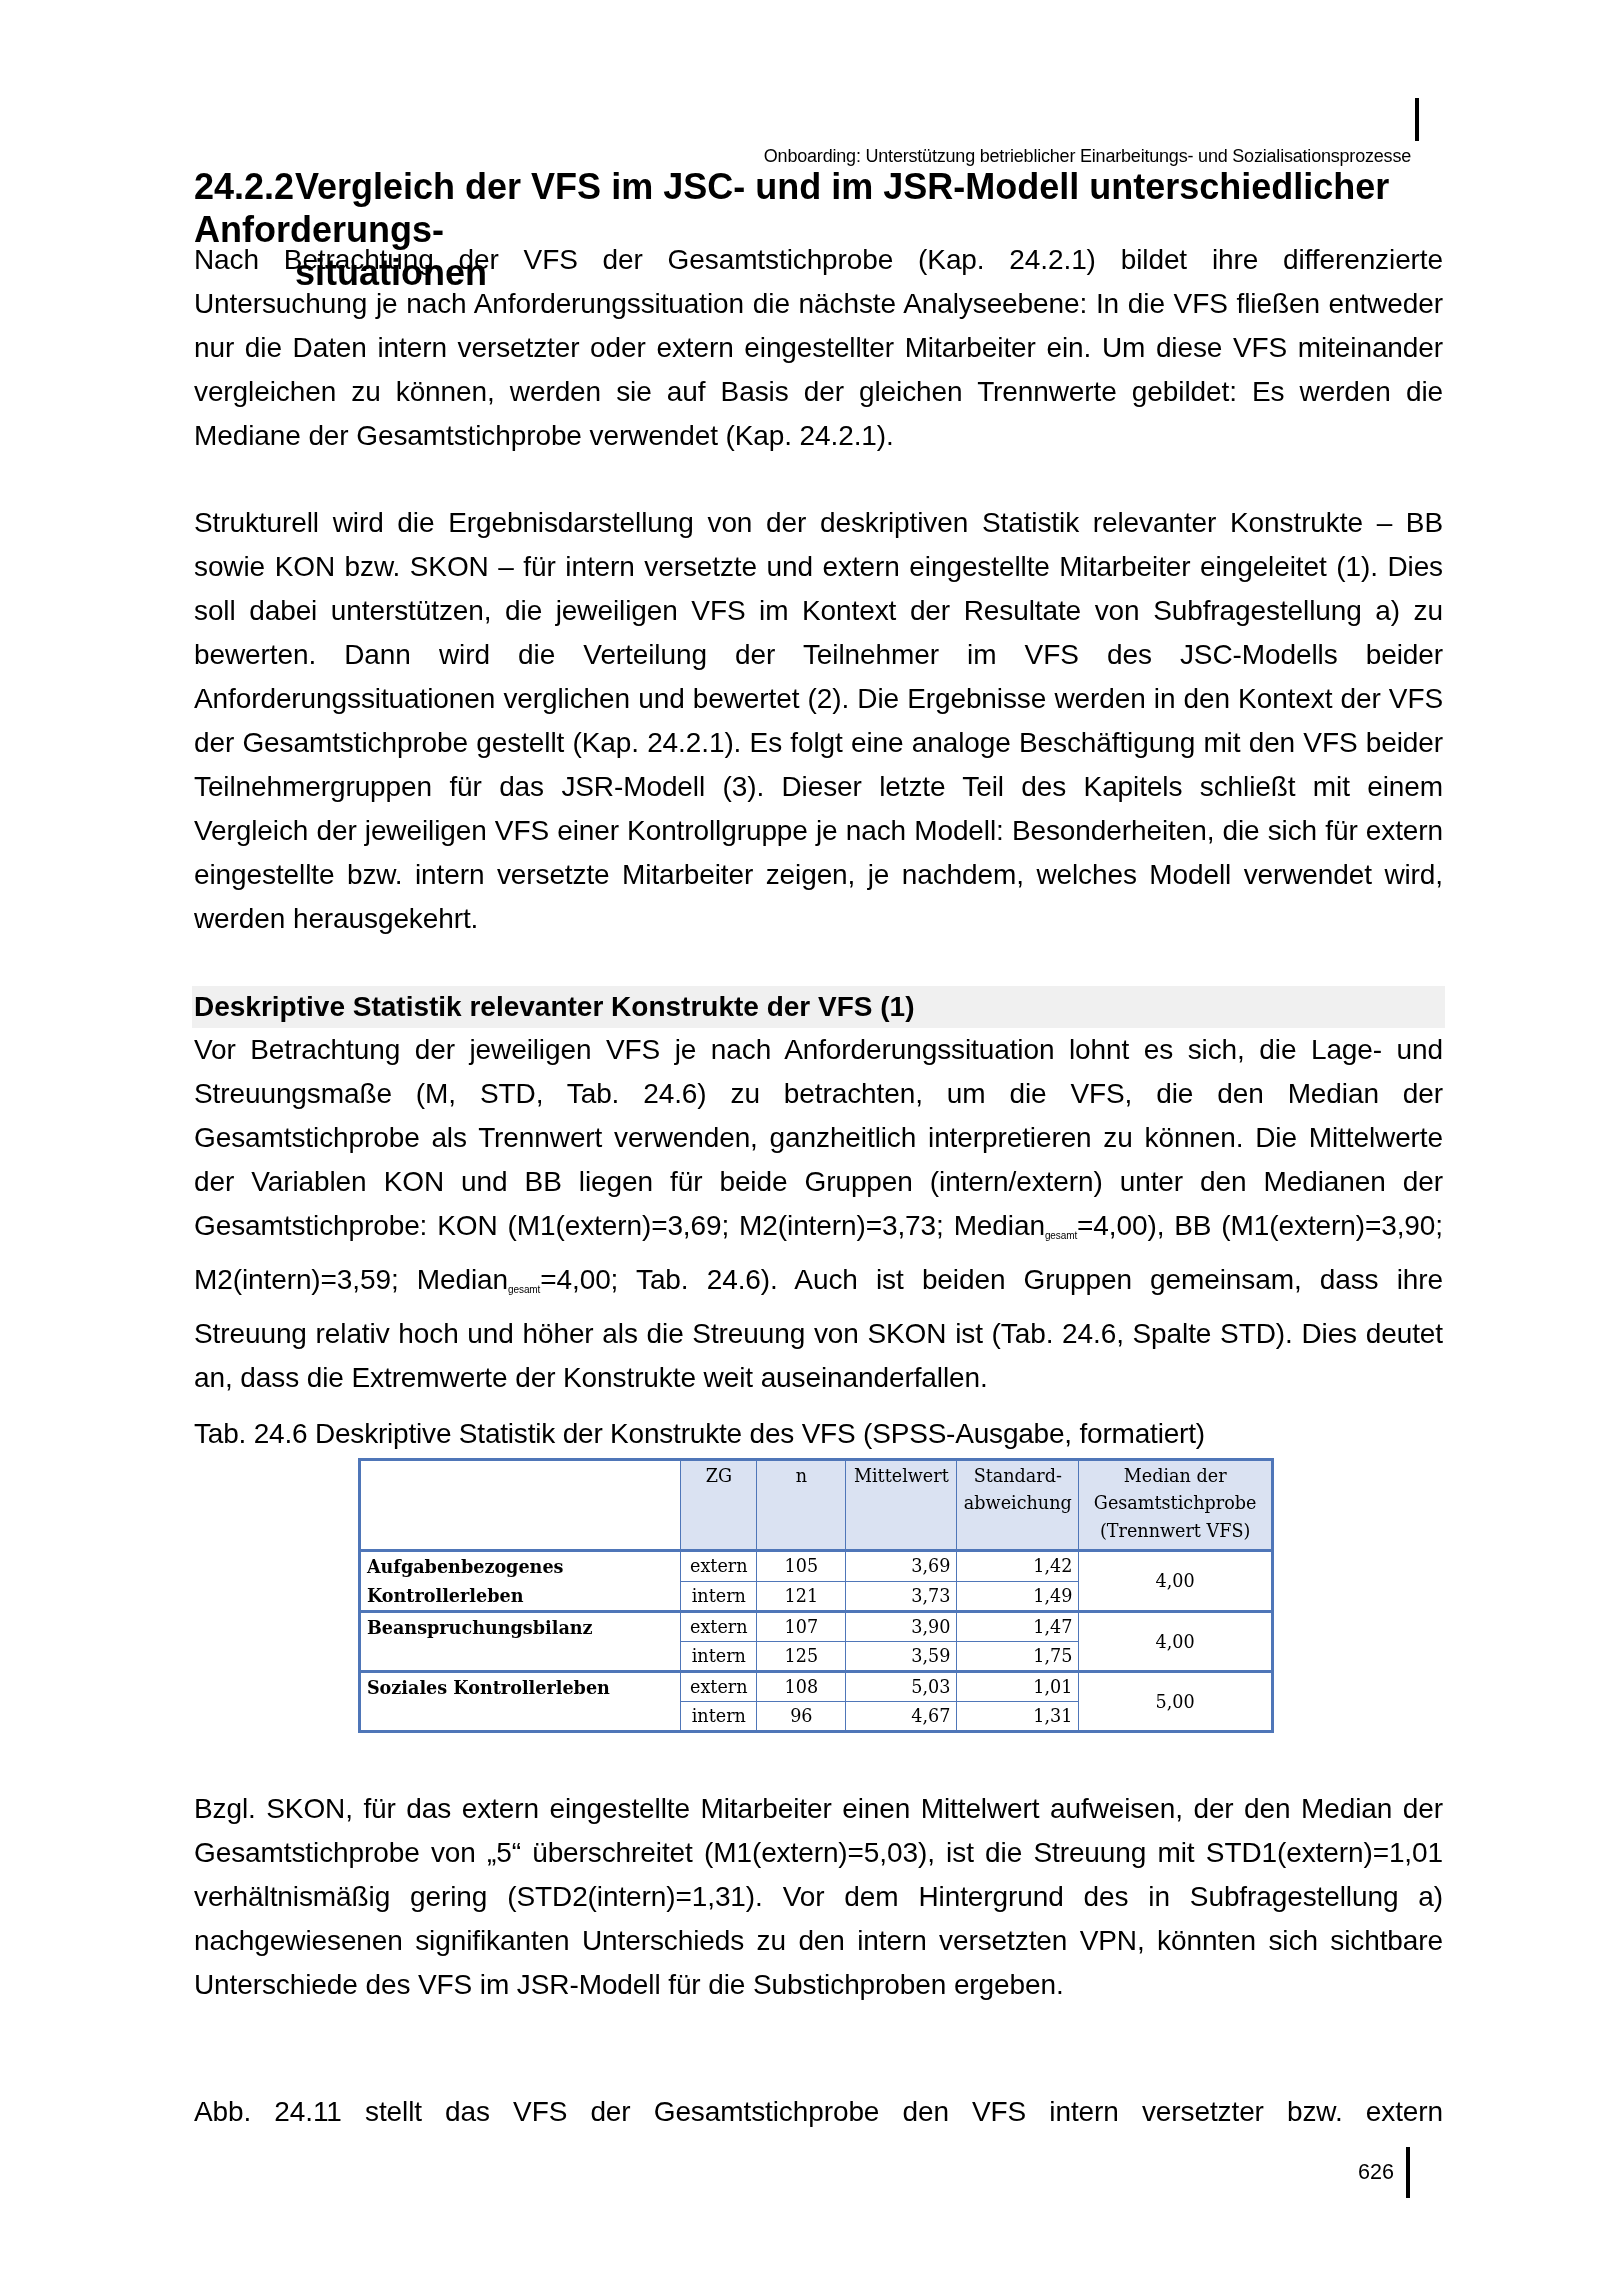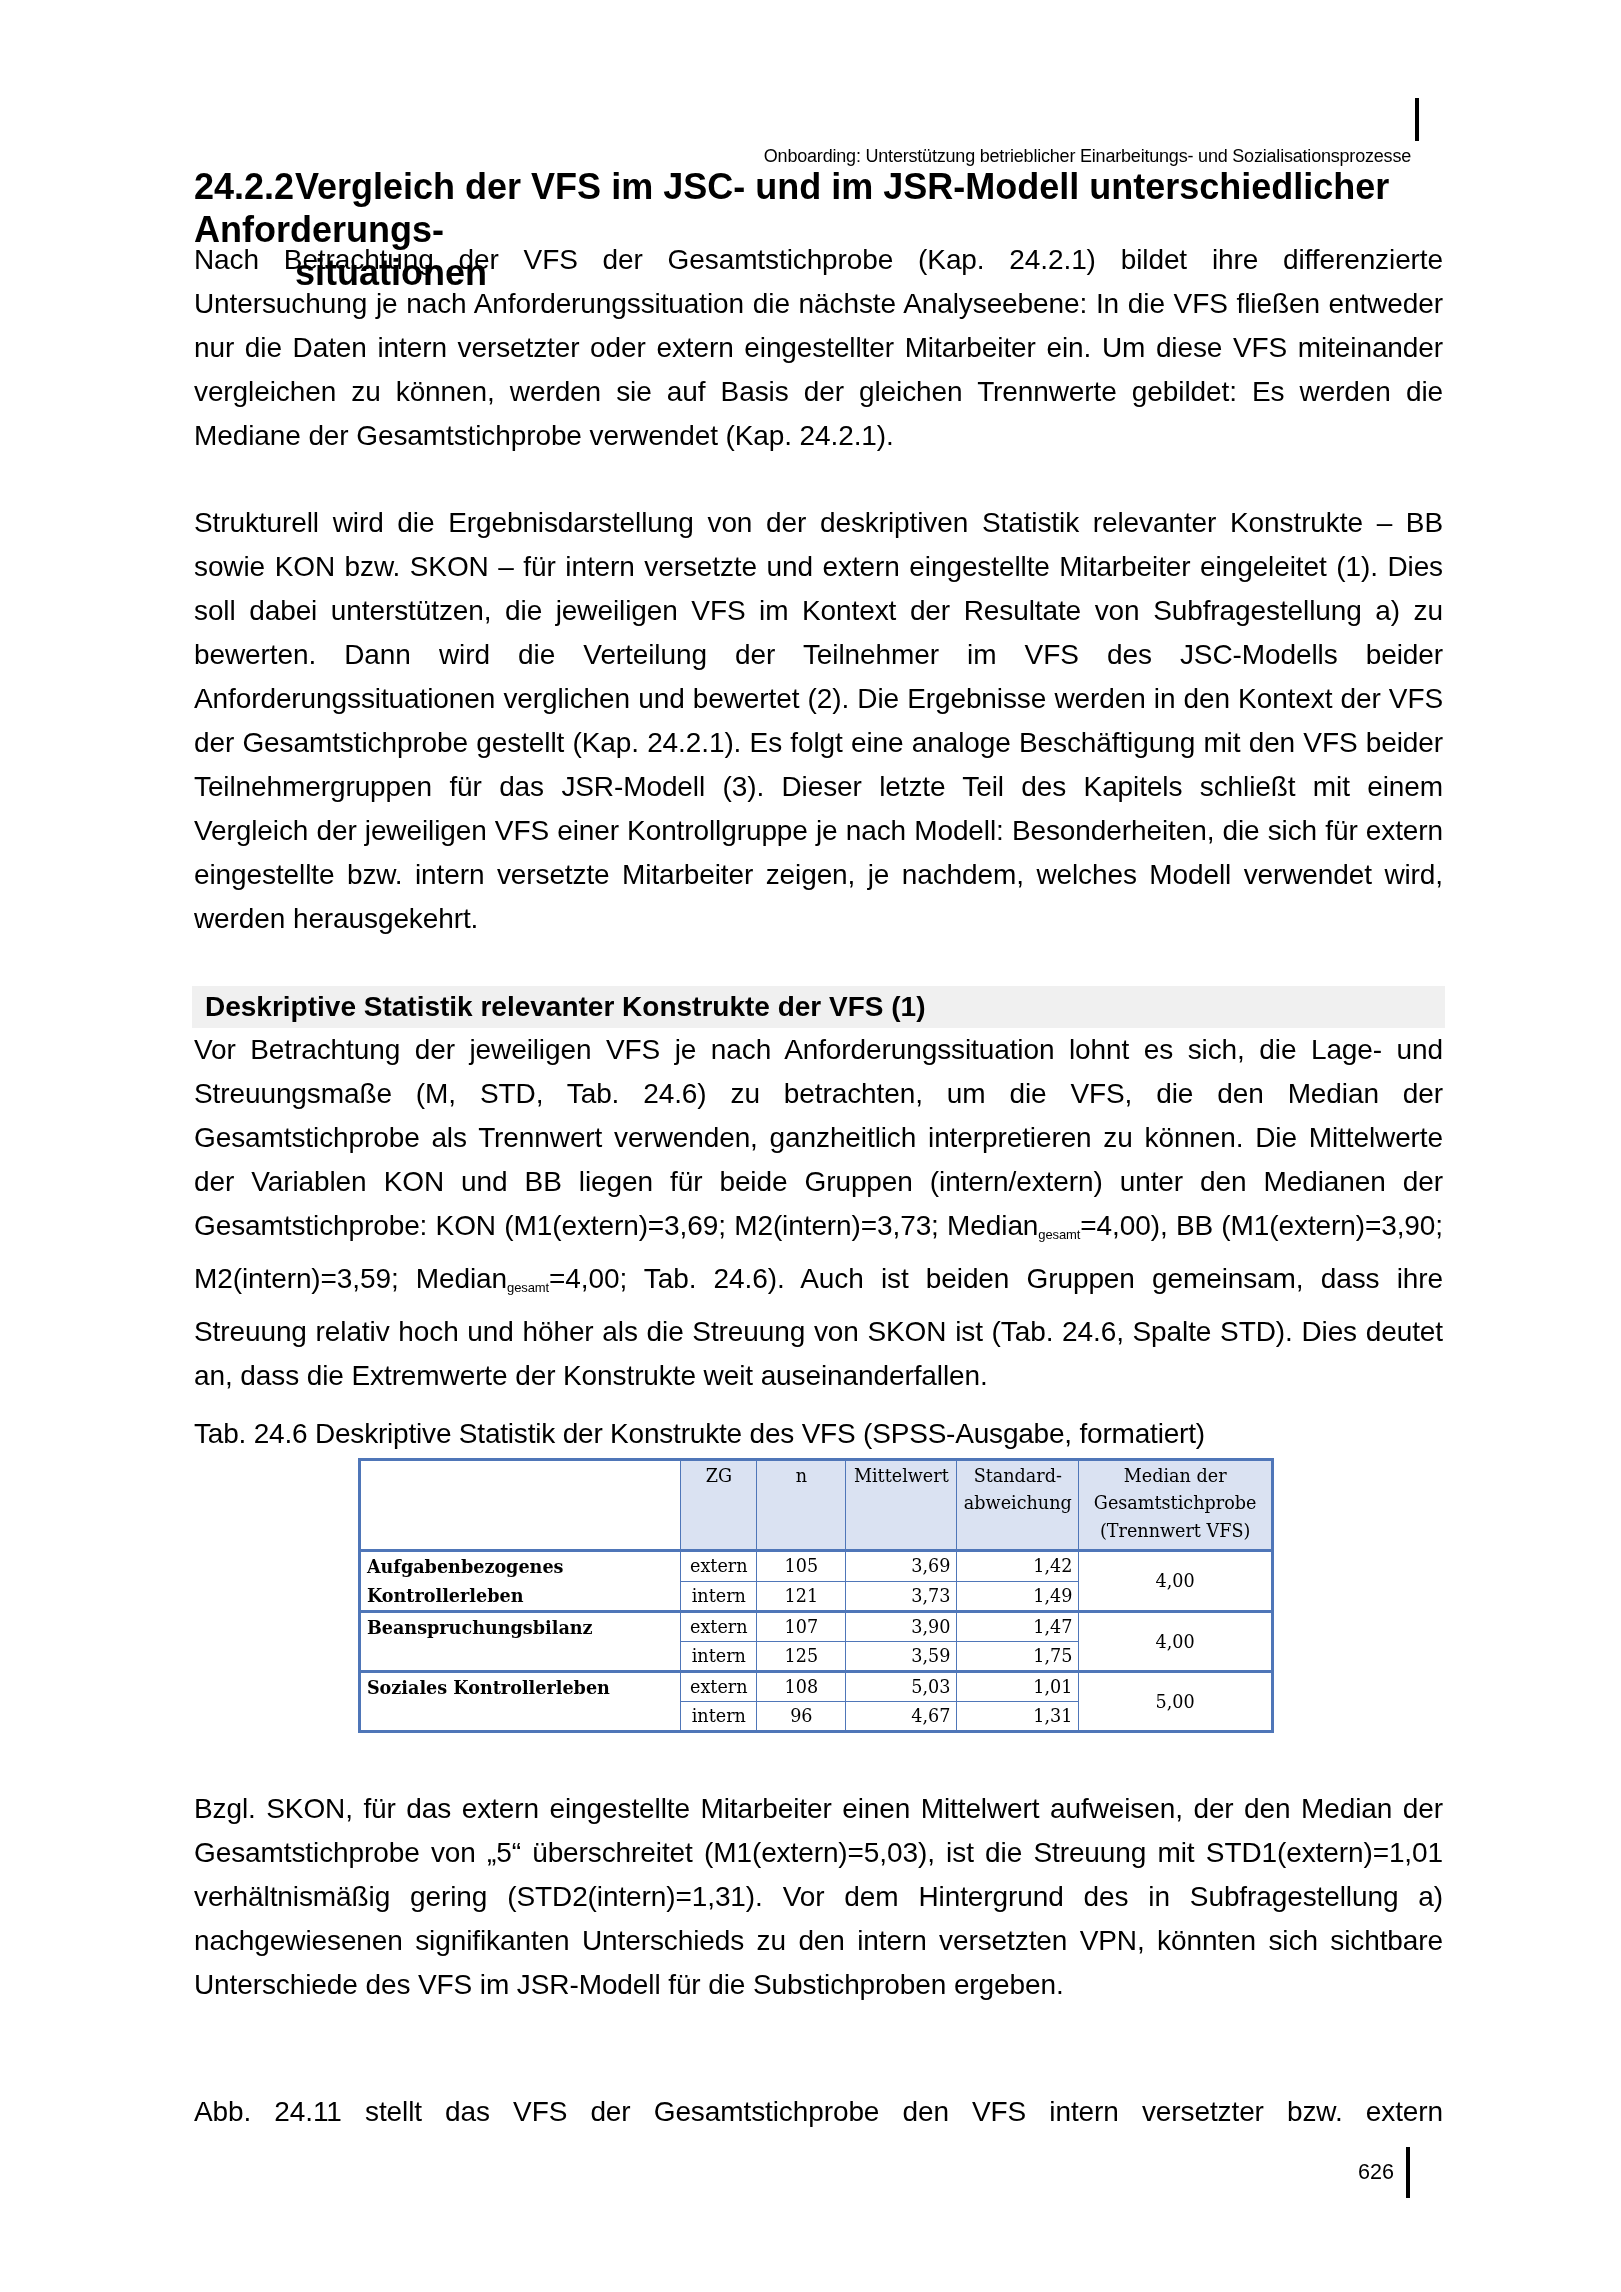--- a/index.html
+++ b/index.html
@@ -18,27 +18,27 @@
     font-family: "Liberation Sans", sans-serif; font-weight: bold; font-size: 36px; line-height: 43px;
   }
   .section-title .num { display: inline-block; width: 101px; }
   .section-title .cont { padding-left: 101px; display: block; }
 
   .para {
     position: absolute; left: 194px; width: 1249px;
     font-family: "Liberation Sans", sans-serif; font-size: 28px; line-height: 44px;
     text-align: justify; letter-spacing: -0.1px;
   }
-  .sub { font-size: 13px; vertical-align: -3.9px; }
+  .sub { font-size: 10px; vertical-align: -3.9px; }
 
   .subhead {
     position: absolute; left: 192px; width: 1253px; height: 42px;
     background: #f0f0f0;
     font-family: "Liberation Sans", sans-serif; font-weight: bold; font-size: 28px; line-height: 42px;
-    padding-left: 13px; box-sizing: border-box;
+    padding-left: 2px; box-sizing: border-box;
   }
 
   .caption {
     position: absolute; left: 194px; top: 1419px;
     font-family: "Liberation Sans", sans-serif; font-size: 28px; line-height: 29px; letter-spacing: -0.2px;
   }
 
   table.stats {
     position: absolute; left: 358px; top: 1458px; width: 916px;
     border-collapse: collapse; border: 3.9px solid #4f76b8;

